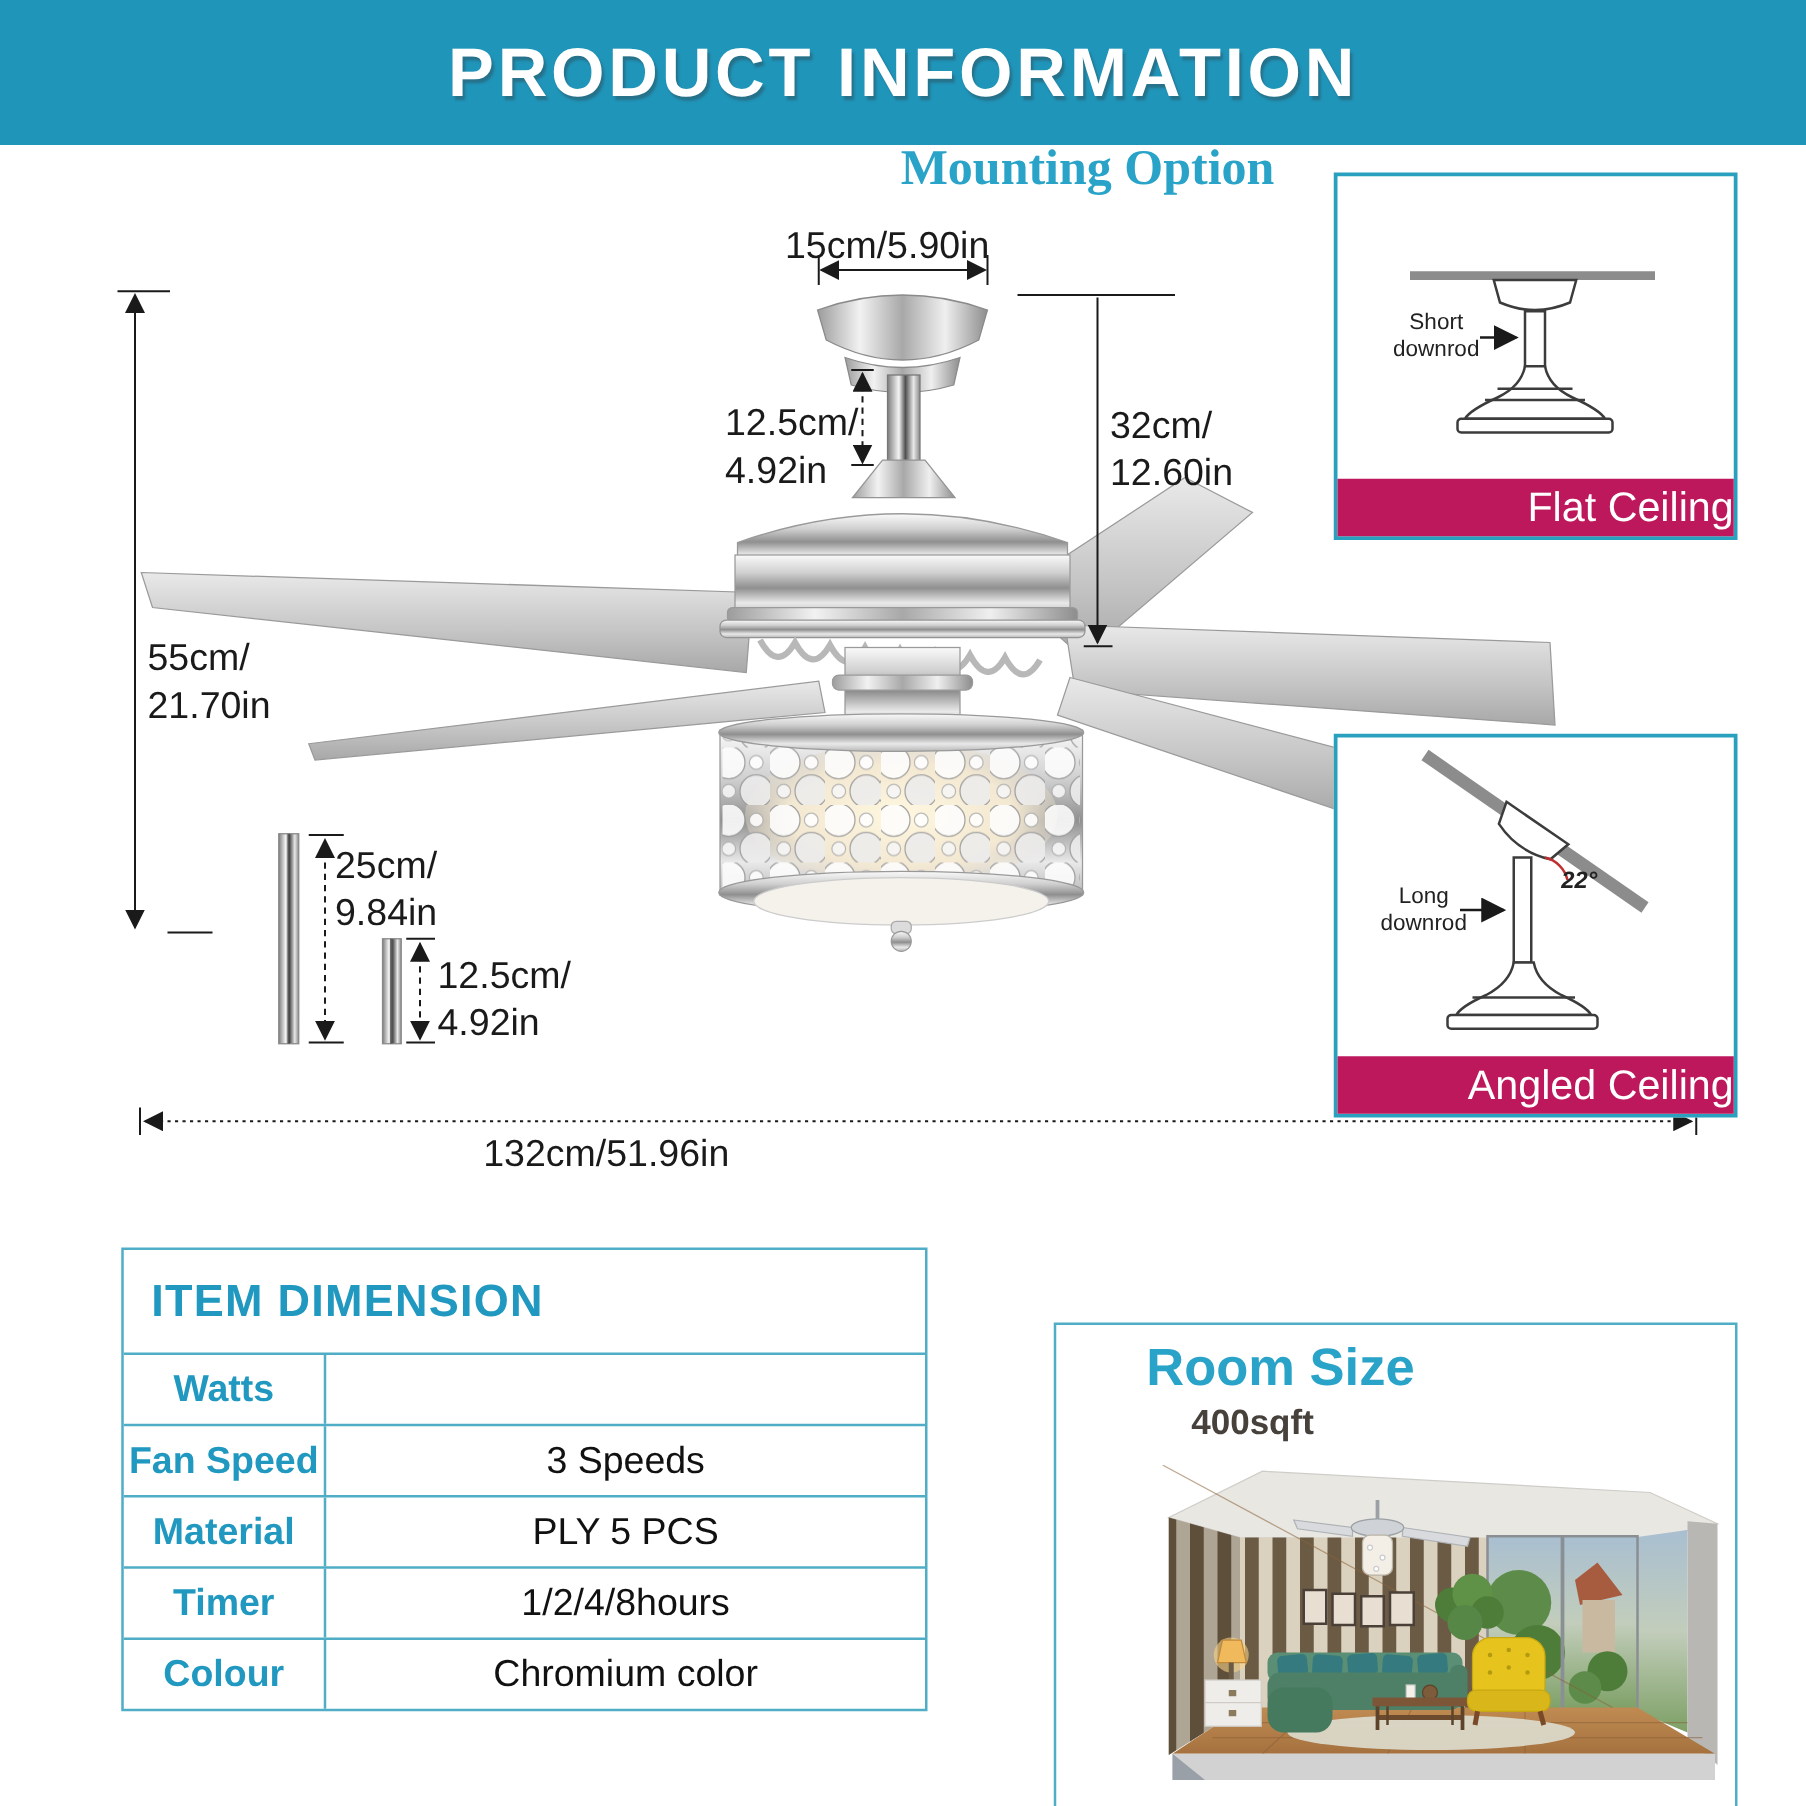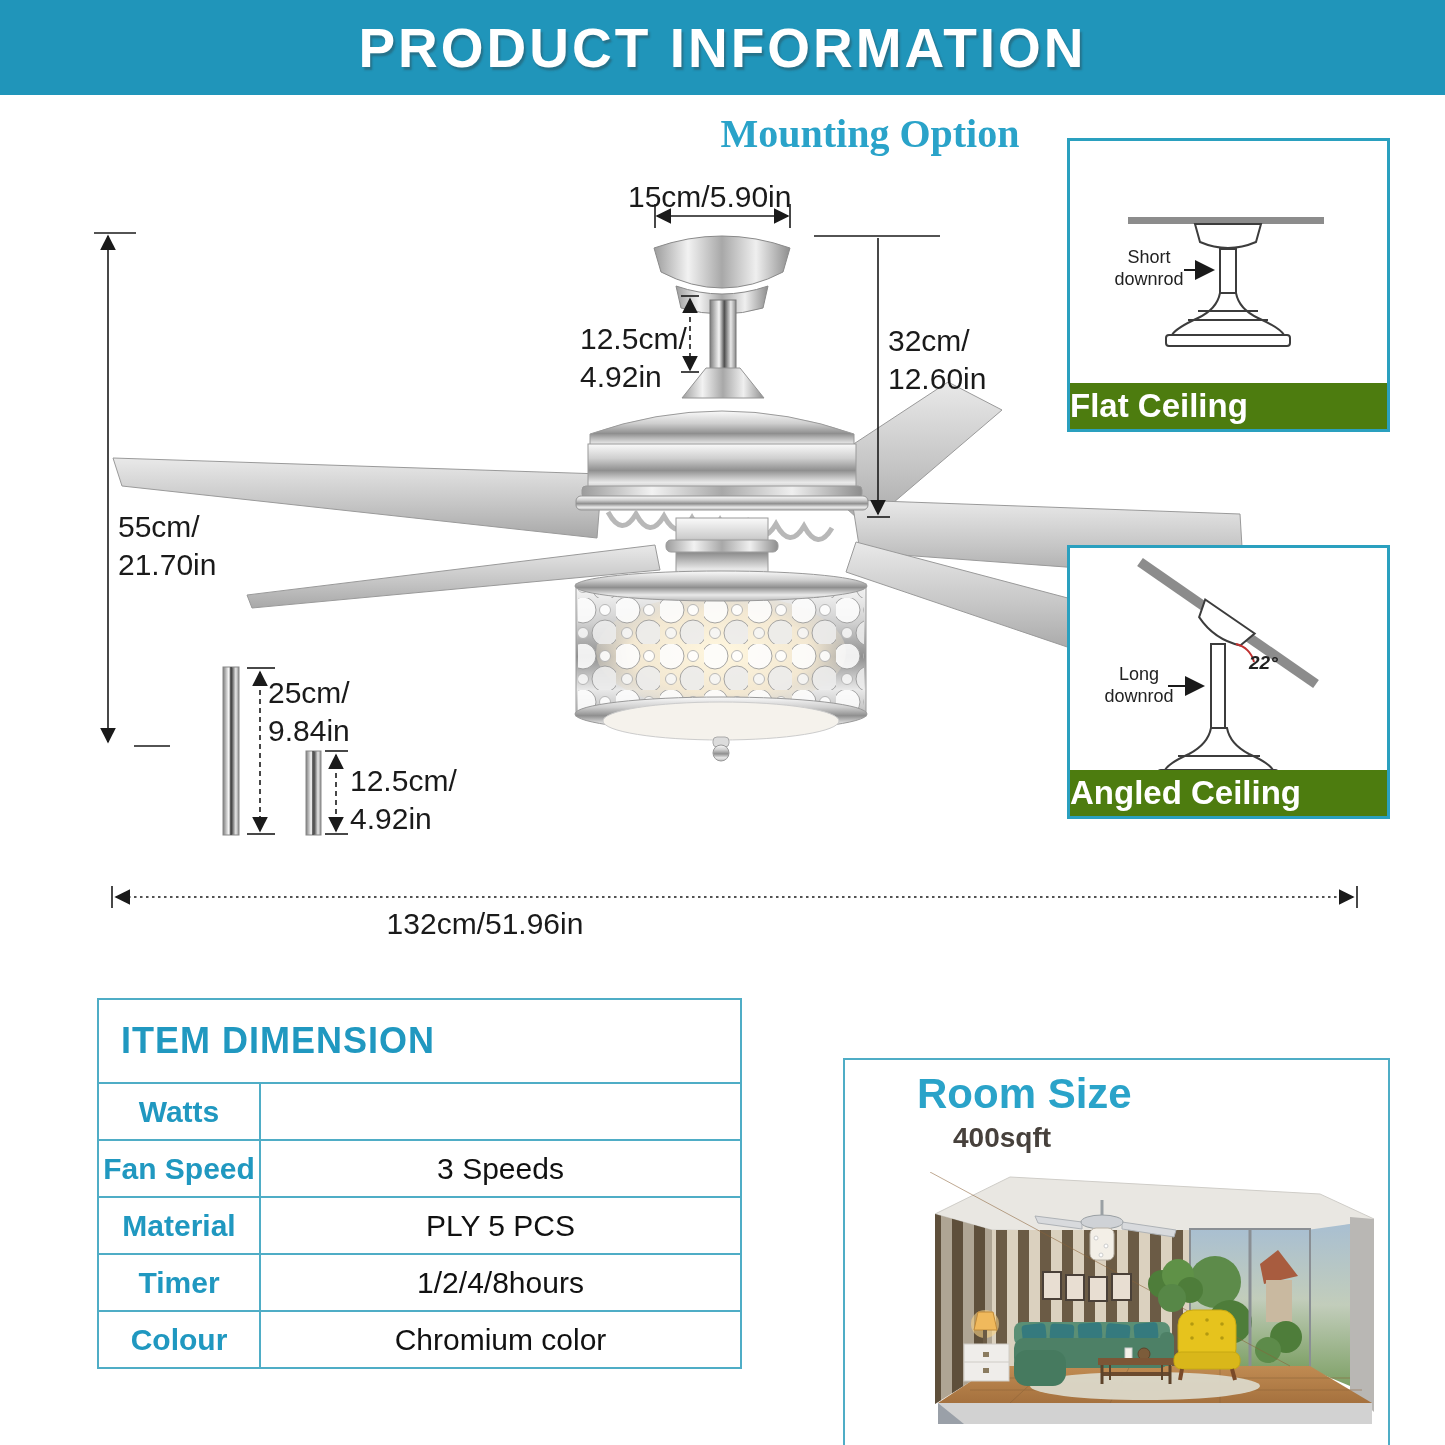--- a/index.html
+++ b/index.html
@@ -2,38 +2,38 @@
 <html><head>
 <meta charset="utf-8">
 <style>
   html,body{margin:0;padding:0;background:#fff;}
   body{width:1445px;height:1445px;position:relative;overflow:hidden;
        font-family:"Liberation Sans","DejaVu Sans",sans-serif;color:#1a1a1a;}
   .abs{position:absolute;}
   .ml{white-space:pre-line;}
 
   
-  .banner{left:0;top:0;width:1445px;height:95px;background:#2095BA;
+  .banner{left:0;top:0;width:1445px;height:116px;background:#2095BA;
           display:flex;align-items:center;justify-content:center;}
   .banner h1{margin:0;color:#fff;font-size:55px;font-weight:bold;letter-spacing:3px;
              text-shadow:2px 3px 2px rgba(50,50,50,.35);}
 
   .mount-head{left:670px;top:110px;width:400px;text-align:center;
               color:#2AA3C9;font-size:40px;font-weight:bold;font-family:Liberation Serif, serif;}
 
   
   .dim{font-size:30px;line-height:1.25;color:#1a1a1a;}
 
   
   .opt-box{left:1067px;width:323px;background:#fff;border:3px solid #2AA0BF;box-sizing:border-box;}
   .opt-flat{top:138px;height:294px;}
-  .opt-angled{top:545px;height:274px;}
-  .opt-bar{position:absolute;left:0;right:0;bottom:0;height:46px;background:#4d7c0f;
-           display:flex;align-items:center;justify-content:flex-start;
-           color:#fff;font-size:33px;font-weight:bold;}
+  .opt-angled{top:587px;height:307px;}
+  .opt-bar{position:absolute;left:0;right:0;bottom:0;height:46px;background:#be185d;
+           display:flex;align-items:center;justify-content:flex-end;
+           color:#fff;font-size:33px;font-weight:normal;}
   .opt-note{position:absolute;font-size:18px;line-height:1.2;color:#222;text-align:center;}
   .angle-label{position:absolute;font-size:19px;font-weight:bold;color:#222;font-style:italic;}
 
   
   .spec-table{left:97px;top:998px;width:645px;border:2px solid #4FADC6;background:#fff;box-sizing:border-box;text-align:center;}
   .spec-header{height:82px;display:flex;align-items:center;padding-left:22px;
                color:#2098C0;font-weight:bold;font-size:36px;letter-spacing:1px;}
   .spec-row{display:flex;height:55px;border-top:2px solid #4FADC6;}
   .spec-label{width:160px;border-right:2px solid #4FADC6;display:flex;align-items:center;
               justify-content:center;color:#2098C0;font-weight:bold;font-size:30px;}

